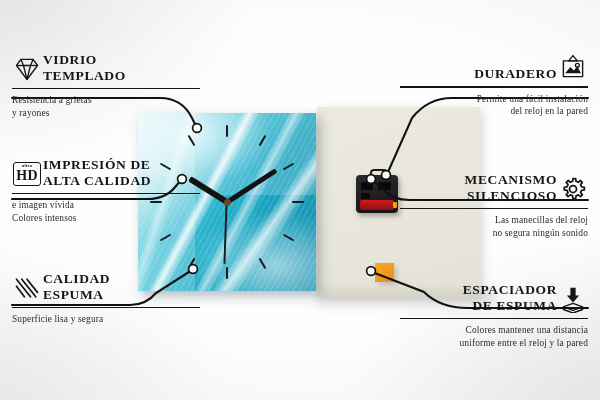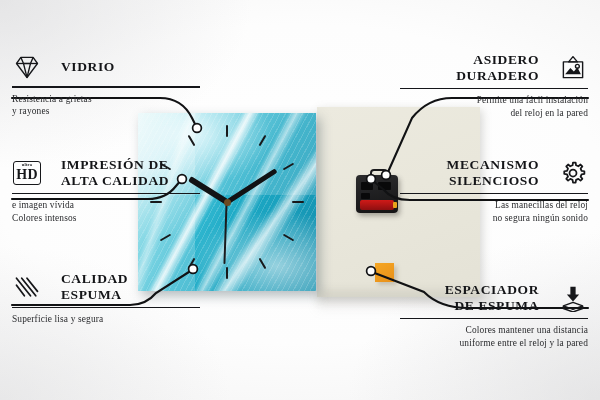--- a/index.html
+++ b/index.html
@@ -99,21 +99,21 @@
         background:linear-gradient(150deg,#f5a623,#e8901a);
         box-shadow:3px 3px 4px rgba(140,130,110,.35);}
 
   
   .lines{position:absolute;inset:0;pointer-events:none;}
 
   
   .feat{position:absolute;width:188px;}
   .feat.left{left:12px;text-align:left;}
   .feat.right{right:12px;text-align:right;}
-  .fhead{display:flex;align-items:center;gap:19px;}
+  .fhead{display:flex;align-items:flex-end;gap:1px;}
   .feat.right .fhead{flex-direction:row-reverse;}
   .ficon{width:30px;height:30px;flex:0 0 30px;display:flex;align-items:center;justify-content:center;color:#16171a;}
   .ftitle{font-size:13.5px;line-height:1.18;font-weight:700;letter-spacing:.6px;color:#141518;}
   .rule{height:1.6px;background:#15161a;margin:4px 0 5px;}
   .fdesc{font-size:9.4px;line-height:1.33;color:#2a2b2e;letter-spacing:.15px;}
 
   .hd-badge{width:26px;height:22px;border:1.8px solid #16171a;border-radius:3px;
             display:flex;flex-direction:column;align-items:center;justify-content:center;line-height:1;}
   .hd-badge .u{font-size:4.4px;font-weight:700;letter-spacing:.2px;}
   .hd-badge .h{font-size:14px;font-weight:700;letter-spacing:.3px;margin-top:.5px;}
@@ -187,20 +187,21 @@
         <svg viewBox="0 0 32 32" width="28" height="28" fill="none" stroke="#16171a" stroke-width="1.5" stroke-linejoin="round">
           <path d="M4 12 L9 5 H23 L28 12 L16 28 Z"></path>
           <path d="M4 12 H28"></path>
             <path d="M9 5 L12 12 L16 28"></path>
             <path d="M23 5 L20 12 L16 28"></path>
             <path d="M12 12 H20"></path>
         </svg>
       </div>
       <div>
         <div class="ftitle">VIDRIO</div>
+        <div class="ftitle">TEMPLADO</div>
       </div>
     </div>
     <div class="rule"></div>
     <div class="fdesc">Resistencia a grietas</div>
     <div class="fdesc">y rayones</div>
   </div>
 
   <div class="feat left" style="top:157px">
     <div class="fhead">
       <div class="ficon">
@@ -242,30 +243,29 @@
     <div class="fhead">
       <div class="ficon">
         <svg viewBox="0 0 32 32" width="28" height="28" fill="none" stroke="#16171a" stroke-width="1.6" stroke-linejoin="round">
           <path d="M16 3 L11 9 H21 Z"></path>
           <rect x="5" y="9" width="22" height="18"></rect>
           <path d="M7 23 L13 16 L17 20 L21 15 L25 23 Z" fill="#16171a" stroke="none"></path>
           <circle cx="21" cy="14" r="2.2"></circle>
         </svg>
       </div>
       <div>
-        <div class="ftitle">ASIDERO</div>
         <div class="ftitle">DURADERO</div>
       </div>
     </div>
     <div class="rule"></div>
     <div class="fdesc">Permite una fácil instalación</div>
     <div class="fdesc">del reloj en la pared</div>
   </div>
 
-  <div class="feat right" style="top:157px">
+  <div class="feat right" style="top:172px">
     <div class="fhead">
       <div class="ficon">
         <svg viewBox="0 0 32 32" width="28" height="28" fill="none" stroke="#16171a" stroke-width="2" stroke-linejoin="round">
           <path d="M16 4 l3 0 .5 3.2 2.6 1.1 2.5-2 2.1 2.1 -2 2.5 1.1 2.6 3.2 .5 0 3 -3.2 .5 -1.1 2.6 2 2.5 -2.1 2.1 -2.5-2 -2.6 1.1 -.5 3.2 -3 0 -.5-3.2 -2.6-1.1 -2.5 2 -2.1-2.1 2-2.5 -1.1-2.6 -3.2-.5 0-3 3.2-.5 1.1-2.6 -2-2.5 2.1-2.1 2.5 2 2.6-1.1z"></path>
           <circle cx="16" cy="16" r="4"></circle>
         </svg>
       </div>
       <div>
         <div class="ftitle">MECANISMO</div>
         <div class="ftitle">SILENCIOSO</div>

